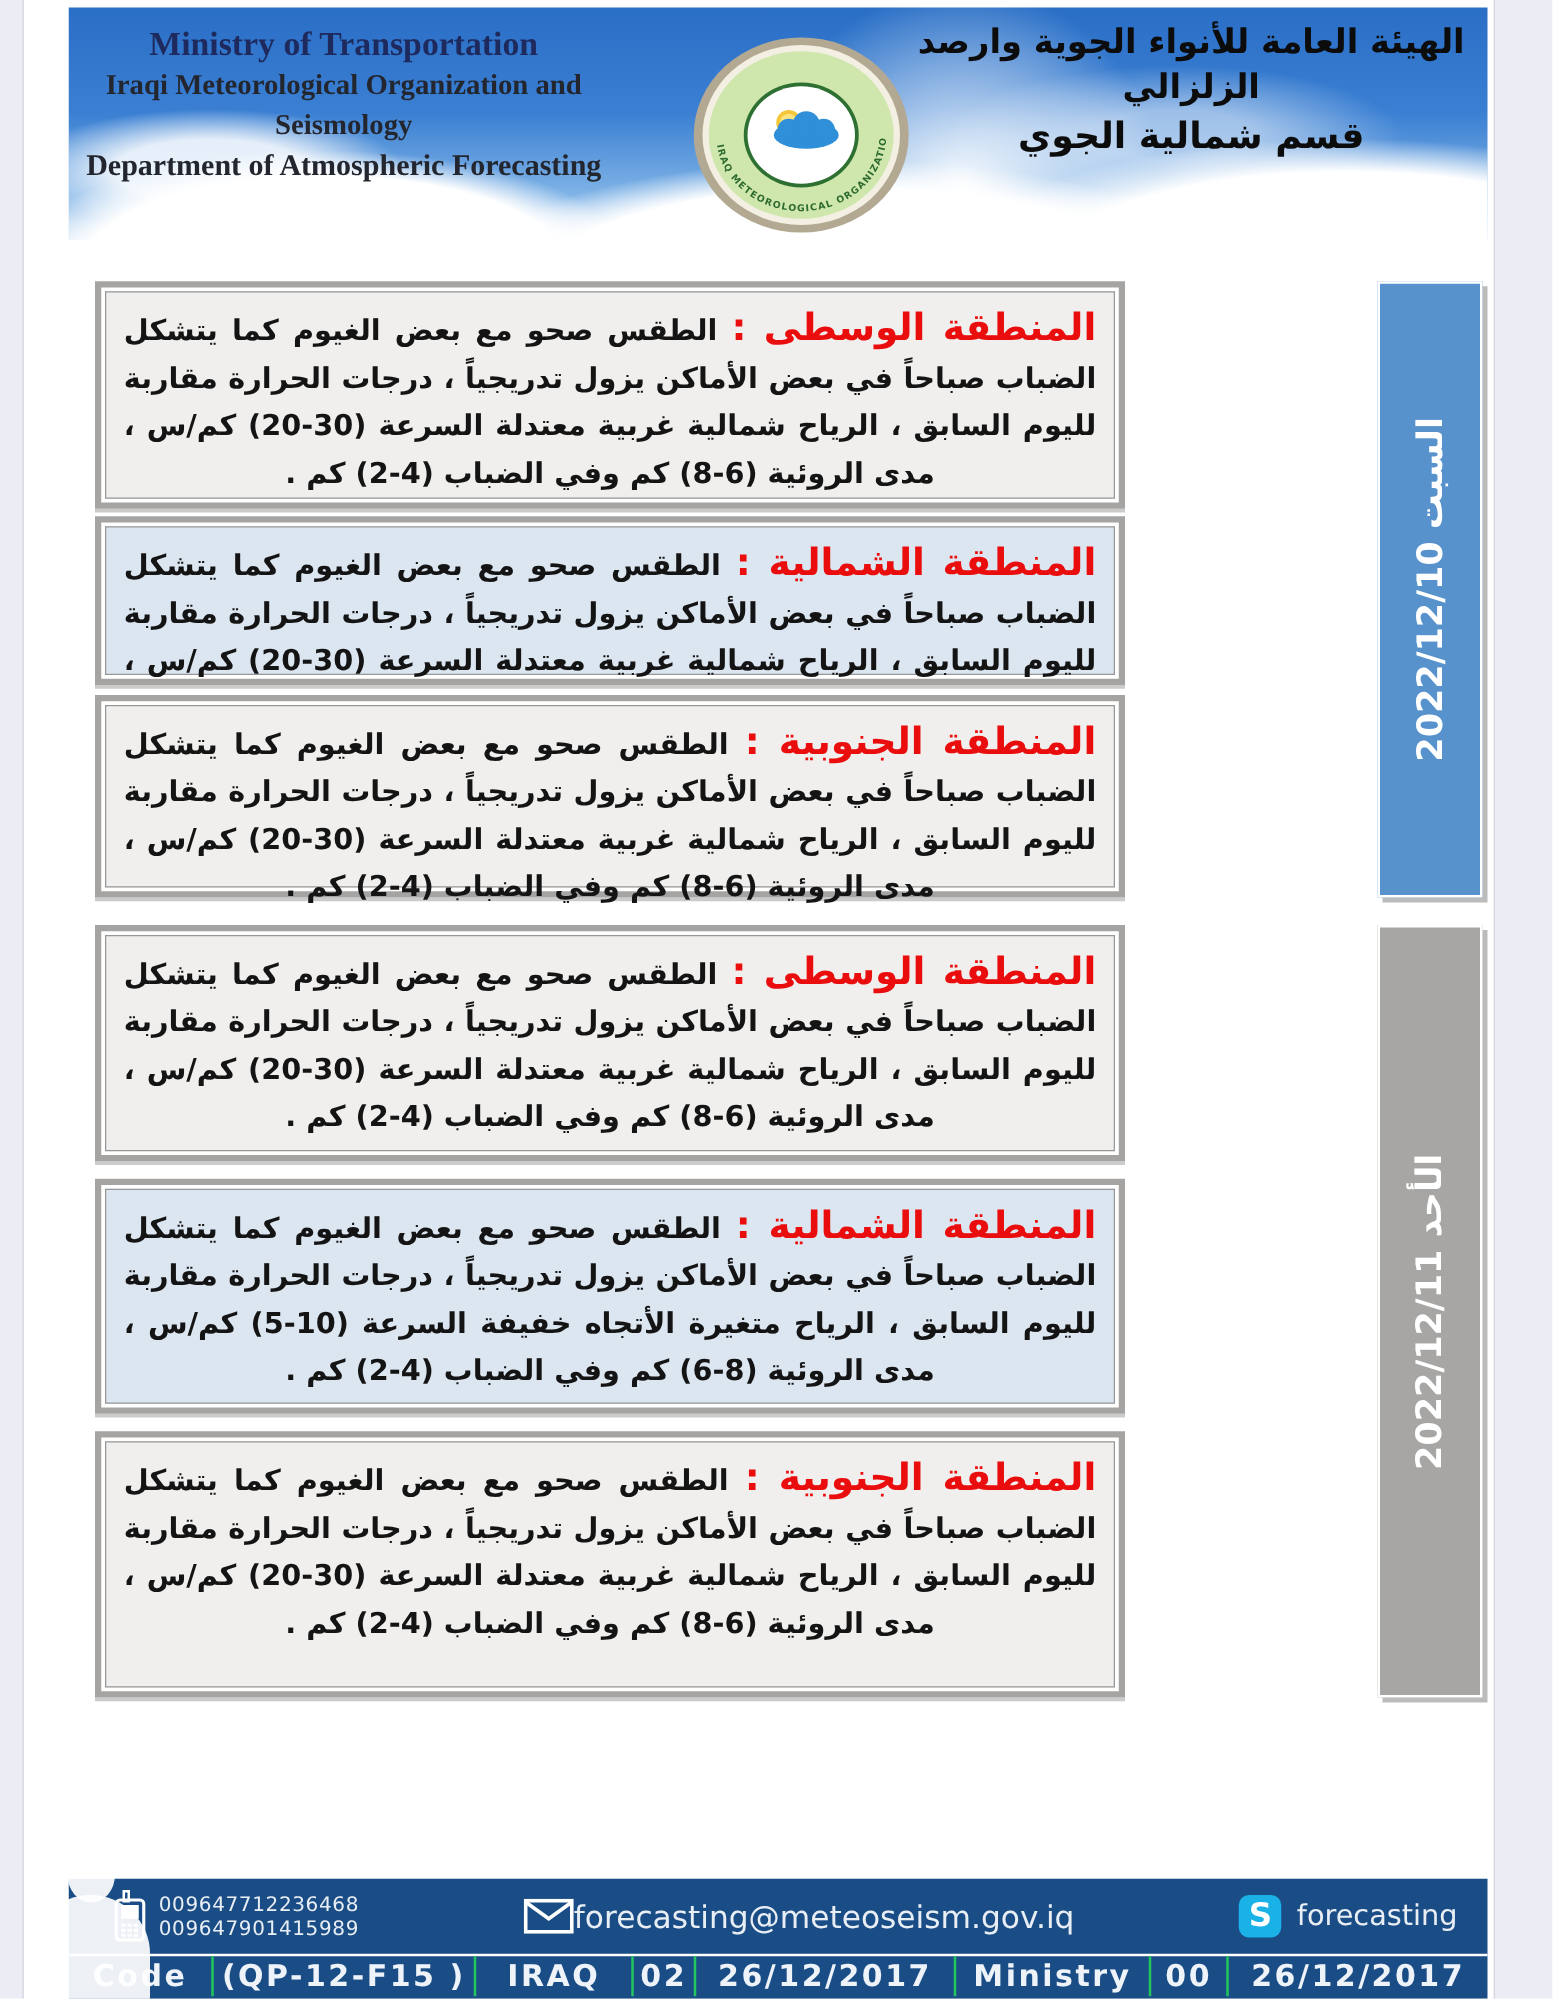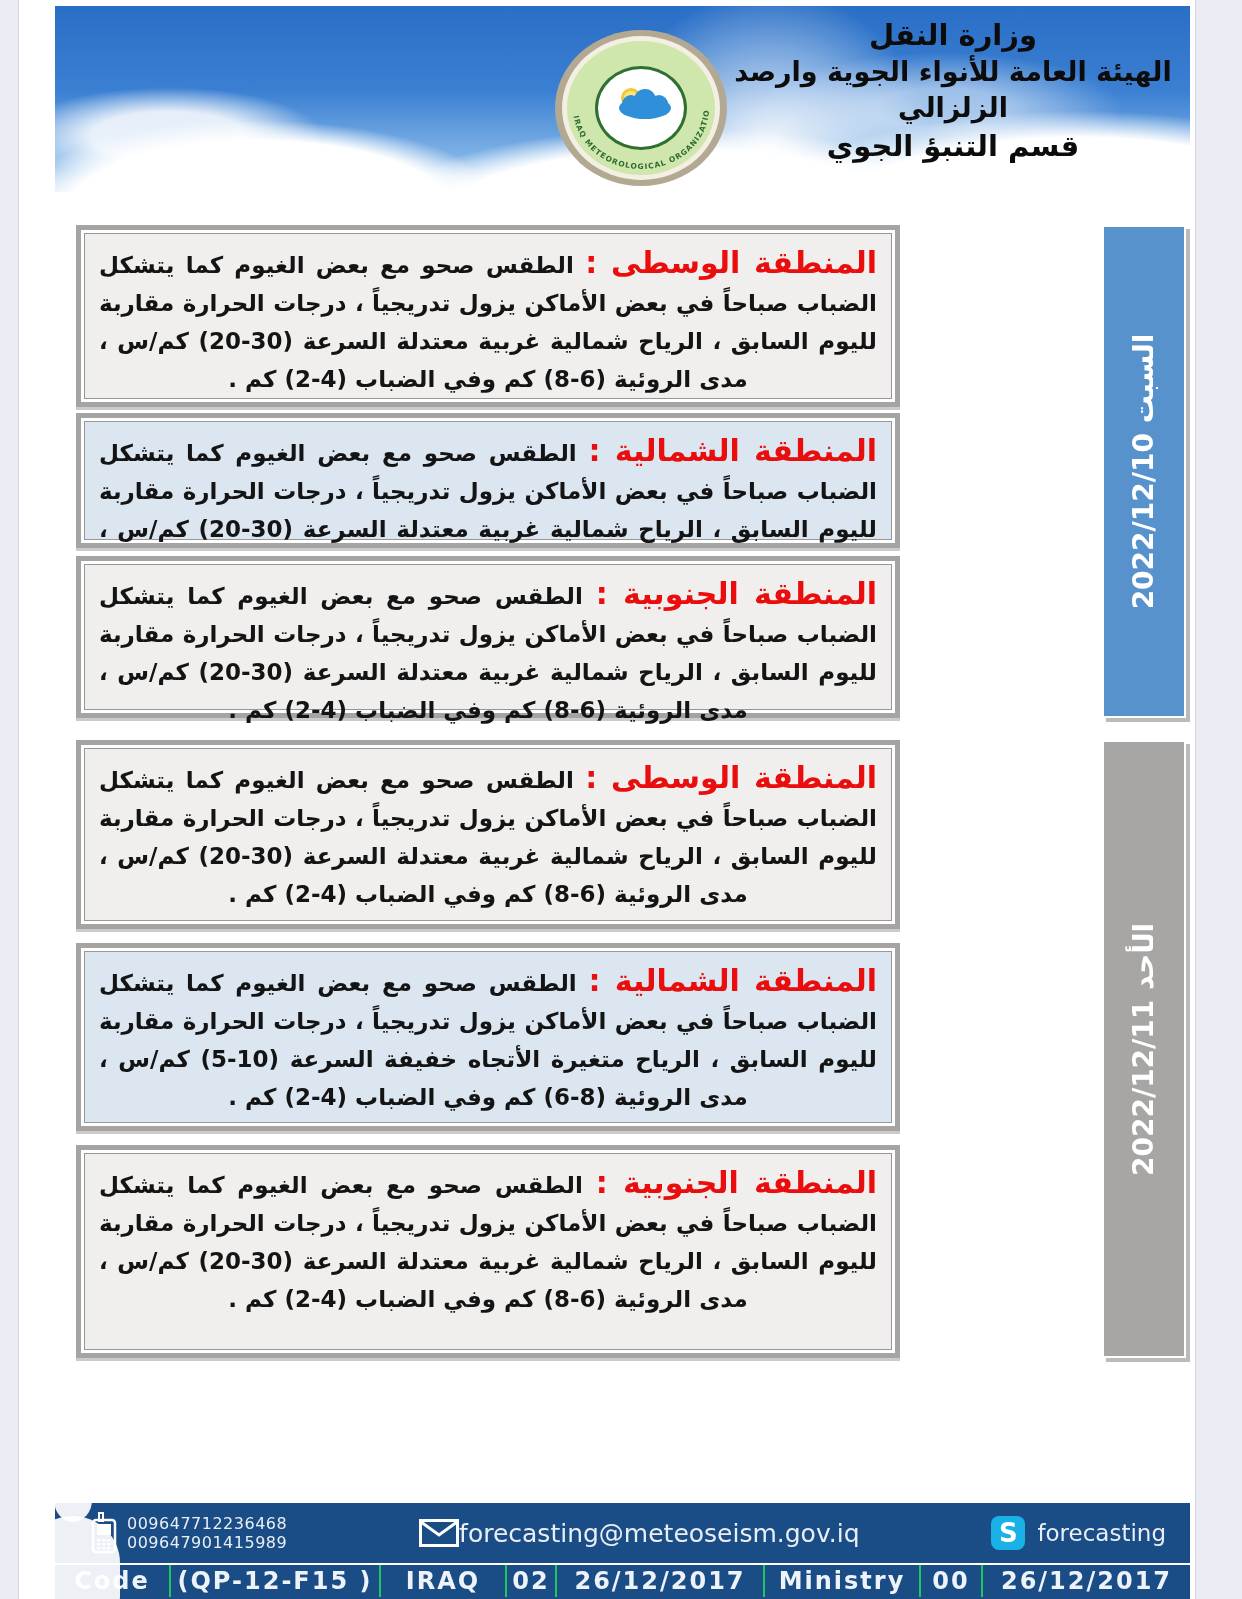--- a/index.html
+++ b/index.html
@@ -103,20 +103,25 @@
   .corner-watermark .head{position:absolute;left:26px;top:0;width:38px;height:44px;border-radius:50%;background:rgba(255,255,255,.92);}
   .corner-watermark .bodyshape{position:absolute;left:0;top:38px;width:92px;height:90px;border-radius:48% 52% 10% 10%;background:rgba(255,255,255,.92);}
 </style>
 </head>
 <body>
 
 <div class="side-strip left"></div>
 <div class="side-strip right"></div>
 
 <div class="banner">
+  <div class="banner-en">
+    <div class="l1">Ministry of Transportation</div>
+    <div class="l2">Iraqi Meteorological Organization and Seismology</div>
+    <div class="l3">Department of Atmospheric Forecasting</div>
+  </div>
 
   <svg class="logo" viewBox="0 0 176 160">
     <ellipse cx="88" cy="80" rx="86" ry="78" fill="#b3a992"></ellipse>
     <ellipse cx="88" cy="80" rx="79" ry="72" fill="#f3efe2"></ellipse>
     <ellipse cx="88" cy="80" rx="74" ry="67" fill="#cfe6ad"></ellipse>
     <ellipse cx="88" cy="80" rx="46" ry="42" fill="#2d7031"></ellipse>
     <ellipse cx="88" cy="80" rx="43" ry="39" fill="#ffffff"></ellipse>
     <defs>
       <path id="arcBottom" d="M 20 80 A 68 61 0 0 0 156 80"></path>
     </defs>
@@ -127,23 +132,22 @@
     <circle cx="78" cy="70" r="7" fill="#fde47e"></circle>
     <g fill="#2f8fd8">
       <ellipse cx="92" cy="80" rx="26" ry="11"></ellipse>
       <circle cx="78" cy="76" r="9"></circle>
       <circle cx="92" cy="72" r="11"></circle>
       <circle cx="106" cy="76" r="9"></circle>
     </g>
   </svg>
 
   <div class="banner-ar">
-    <div class="l1">وزارة النقل</div>
     <div class="l2">الهيئة العامة للأنواء الجوية وارصد الزلزالي</div>
-    <div class="l3">قسم التنبؤ الجوي</div>
+    <div class="l3">قسم شمالية الجوي</div>
   </div>
 </div>
 
 <div class="wx-box" style="top:225px;height:182px;">
   <div class="wx-inner bg-grey">
     <p class="wx-text"><span class="wx-title">المنطقة الوسطى :</span> <span>الطقس صحو مع بعض الغيوم كما يتشكل الضباب صباحاً في بعض الأماكن يزول تدريجياً ، درجات الحرارة مقاربة لليوم السابق ، الرياح شمالية غربية معتدلة السرعة (30-20) كم/س ، مدى الروئية (6-8) كم وفي الضباب (4-2) كم .</span></p>
   </div>
 </div>
 <div class="wx-box" style="top:413px;height:135px;">
   <div class="wx-inner bg-blue">

